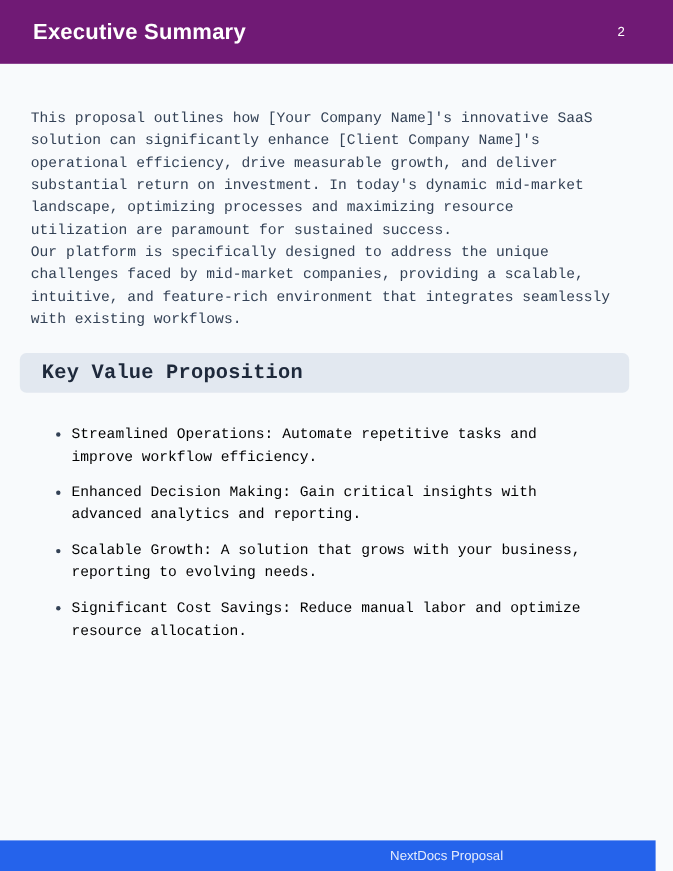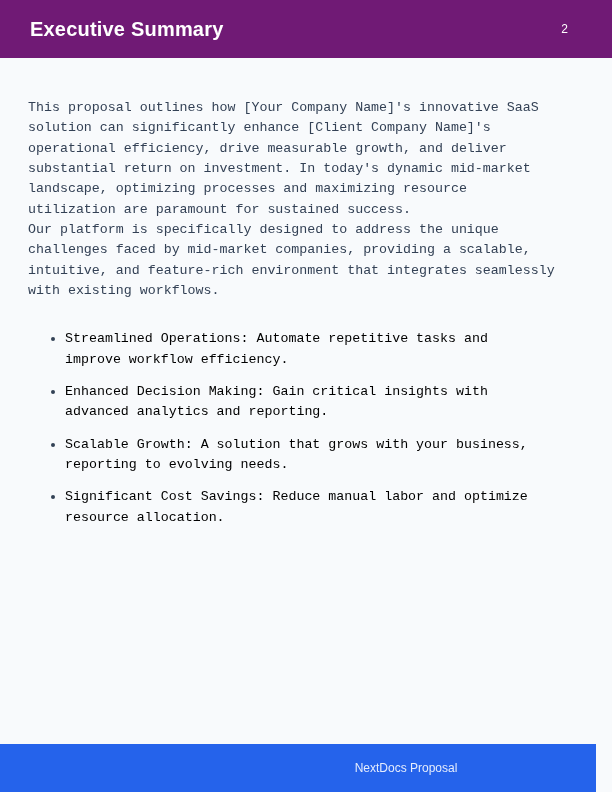--- a/index.html
+++ b/index.html
@@ -83,21 +83,21 @@
     margin: 12px;
   }
   .bullets li::marker {
     color: #334155;
     font-size: 13.3px;
   }
   
   .footbar {
     position: absolute;
     left: 0; right: 16px; bottom: 0;
-    height: 48px;
+    height: 28px;
     background: #2563eb;
   }
   .foot-text {
     position: absolute;
     left: 406px;
     top: 50%;
     transform: translate(-50%, -50%);
     color: rgba(255, 255, 255, 0.88);
     font-size: 12px;
     white-space: nowrap;
@@ -113,20 +113,23 @@
     <span class="pagenum">2</span>
   </header>
 
   <main class="content">
 
     <p class="para">This proposal outlines how [Your Company Name]'s innovative SaaS solution can significantly enhance [Client Company Name]'s operational efficiency, drive measurable growth, and deliver substantial return on investment. In today's dynamic mid-market landscape, optimizing processes and maximizing resource utilization are paramount for sustained success.</p>
 
     <p class="para">Our platform is specifically designed to address the unique challenges faced by mid-market companies, providing a scalable, intuitive, and feature-rich environment that integrates seamlessly with existing workflows.</p>
 
 
+    <div class="section-heading">
+      <h2>Key Value Proposition</h2>
+    </div>
 
     <ul class="bullets">
       <li>Streamlined Operations: Automate repetitive tasks and improve workflow efficiency.</li>
       <li>Enhanced Decision Making: Gain critical insights with advanced analytics and reporting.</li>
       <li>Scalable Growth: A solution that grows with your business, reporting to evolving needs.</li>
       <li>Significant Cost Savings: Reduce manual labor and optimize resource allocation.</li>
     </ul>
 
   </main>
 

